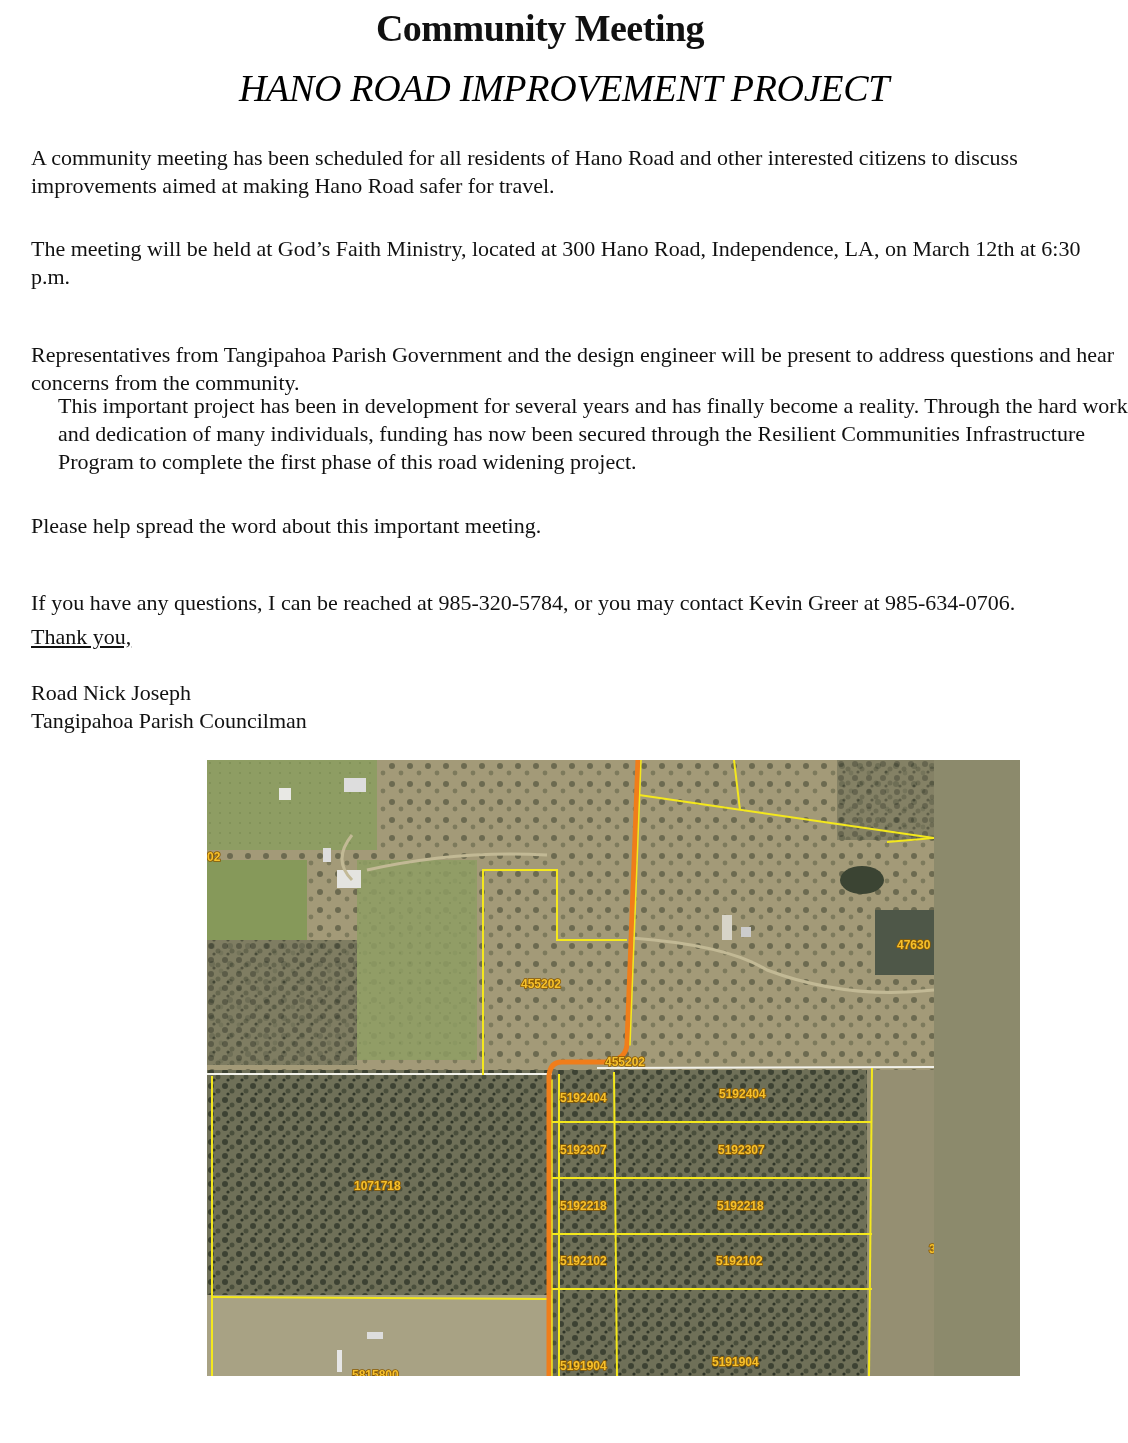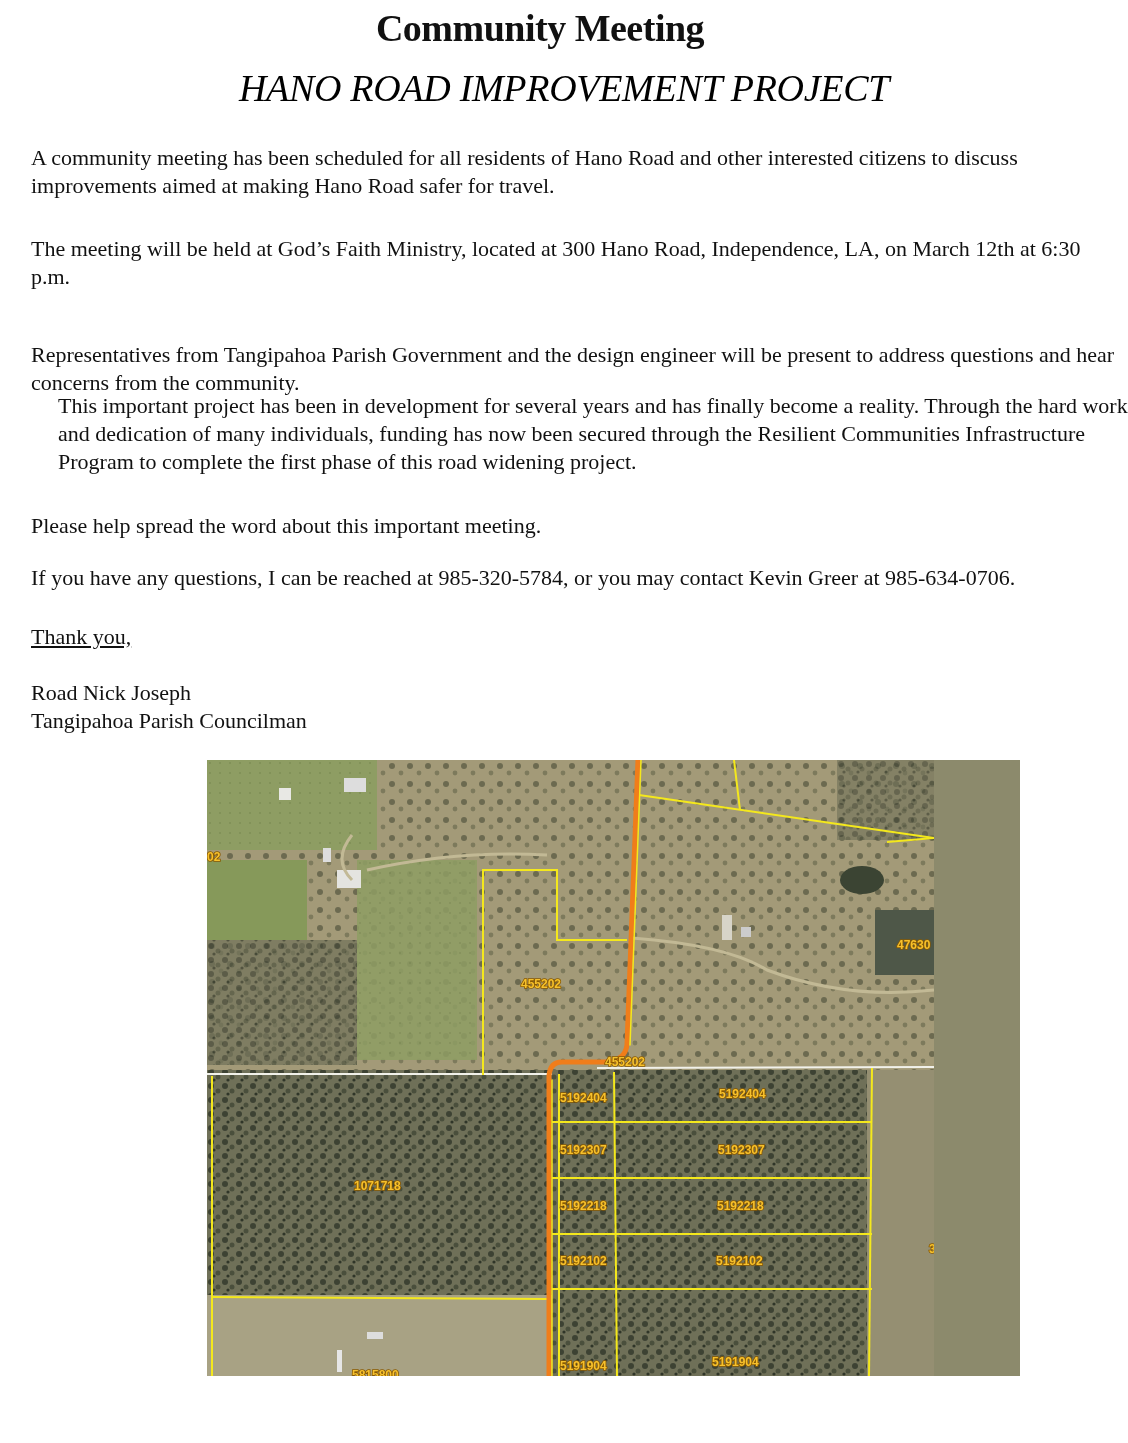--- a/index.html
+++ b/index.html
@@ -41,21 +41,21 @@
 <p class="para" style="top:144px;">A community meeting has been scheduled for all residents of Hano Road and other interested citizens to discuss improvements aimed at making Hano Road safer for travel.</p>
 
 <p class="para" style="top:235px;"><span>The meeting will be held at </span><b>God’s Faith Ministry</b><span>, located at 300 Hano Road, Independence, LA, on </span><b>March 12th at 6:30 p.m.</b></p>
 
 <p class="para" style="top:301px;margin-top:40px;">Representatives from Tangipahoa Parish Government and the design engineer will be present to address questions and hear concerns from the community.</p>
 
 <p class="para" style="top:392px;margin-left:27px;">This important project has been in development for several years and has finally become a reality. Through the hard work and dedication of many individuals, funding has now been secured through the Resilient Communities Infrastructure Program to complete the first phase of this road widening project.</p>
 
 <p class="para" style="top:512px;">Please help spread the word about this important meeting.</p>
 
-<p class="para" style="top:564px;">If you have any questions, I can be reached at 985-320-5784, or you may contact Kevin Greer at 985-634-0706.</p>
+<p class="para" style="top:589px;">If you have any questions, I can be reached at 985-320-5784, or you may contact Kevin Greer at 985-634-0706.</p>
 
 <p class="para" style="top:623px;text-decoration:underline;">Thank you,</p>
 
 <p class="para" style="top:679px;">Road Nick Joseph</p>
 <p class="para" style="top:707px;">Tangipahoa Parish Councilman</p>
 
 <div class="map">
   <svg width="727" height="616" viewBox="0 0 727 616" xmlns="http://www.w3.org/2000/svg">
     <defs>
       <pattern id="trees" width="14" height="14" patternUnits="userSpaceOnUse">

